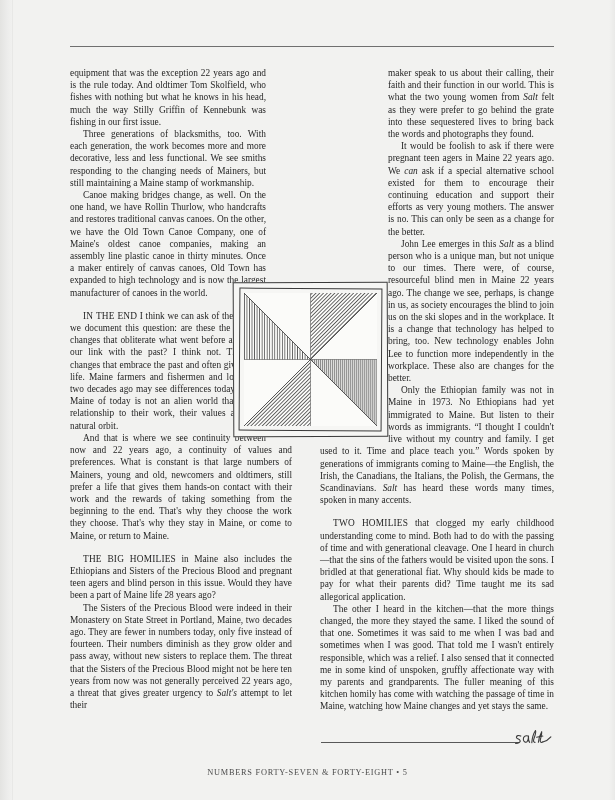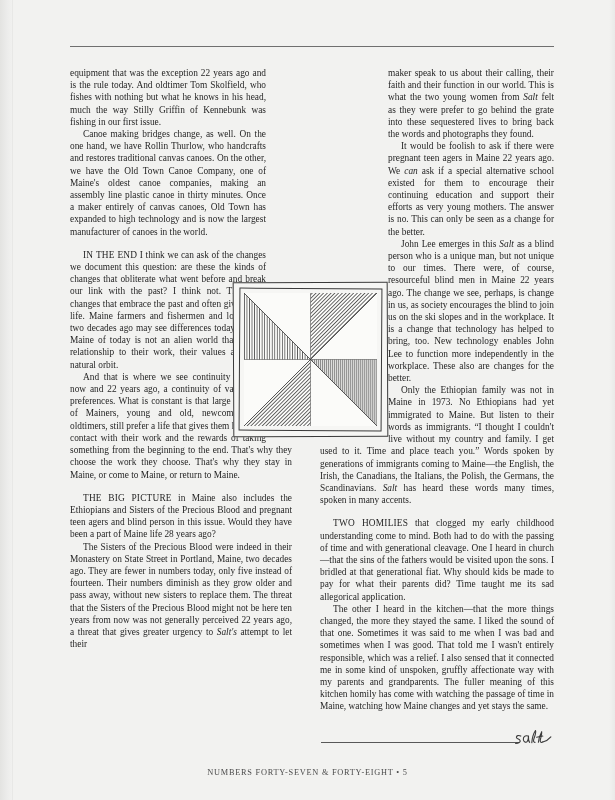--- a/index.html
+++ b/index.html
@@ -138,28 +138,29 @@
   <div id="gutter-line"></div>
   <div id="right-edge"></div>
 
   <div id="top-rule"></div>
 
   <div id="col-left" class="column">
       <div style="float: right; width: 26px; height: 155px; shape-outside: none; margin-top: 227px;"></div>
 
     <p class="para no-indent">equipment that was the exception 22 years ago and is the rule today. And oldtimer Tom Skolfield, who fishes with nothing but what he knows in his head, much the way Stilly Griffin of Kennebunk was fishing in our first issue.</p>
 
+    <p class="para">Three generations of blacksmiths, too. With each generation, the work becomes more and more decorative, less and less functional. We see smiths responding to the changing needs of Mainers, but still maintaining a Maine stamp of workmanship.</p>
 
     <p class="para">Canoe making bridges change, as well. On the one hand, we have Rollin Thurlow, who handcrafts and restores traditional canvas canoes. On the other, we have the Old Town Canoe Company, one of Maine's oldest canoe companies, making an assembly line plastic canoe in thirty minutes. Once a maker entirely of canvas canoes, Old Town has expanded to high technology and is now the largest manufacturer of canoes in the world.</p>
 
     <p class="para gap"><span class="smallcapsish">IN THE END</span><span> I think we can ask of the changes we document this question: are these the kinds of changes that obliterate what went before and break our link with the past? I think not. These are changes that embrace the past and often give it new life. Maine farmers and fishermen and loggers of two decades ago may see differences today, but the Maine of today is not an alien world that has no relationship to their work, their values and their natural orbit.</span></p>
 
     <p class="para">And that is where we see continuity between now and 22 years ago, a continuity of values and preferences. What is constant is that large numbers of Mainers, young and old, newcomers and oldtimers, still prefer a life that gives them hands-on contact with their work and the rewards of taking something from the beginning to the end. That's why they choose the work they choose. That's why they stay in Maine, or come to Maine, or return to Maine.</p>
 
-    <p class="para gap"><span class="smallcapsish">THE BIG PICTURE</span><span> in Maine also includes the Ethiopians and Sisters of the Precious Blood and pregnant teen agers and blind person in this issue. Would they have been a part of Maine life 28 years ago?</span></p>
+    <p class="para gap"><span class="smallcapsish">THE BIG HOMILIES</span><span> in Maine also includes the Ethiopians and Sisters of the Precious Blood and pregnant teen agers and blind person in this issue. Would they have been a part of Maine life 28 years ago?</span></p>
 
     <p class="para"><span>The Sisters of the Precious Blood were indeed in their Monastery on State Street in Portland, Maine, two decades ago. They are fewer in numbers today, only five instead of fourteen. Their numbers diminish as they grow older and pass away, without new sisters to replace them. The threat that the Sisters of the Precious Blood might not be here ten years from now was not generally perceived 22 years ago, a threat that gives greater urgency to </span><em>Salt's</em><span> attempt to let their</span></p>
   </div>
 
   <div id="col-right" class="column">
       <div style="float: left; width: 68px; height: 155px; margin-top: 227px;"></div>
 
     <p class="para no-indent"><span>maker speak to us about their calling, their faith and their function in our world. This is what the two young women from </span><em>Salt</em><span> felt as they were prefer to go behind the grate into these sequestered lives to bring back the words and photographs they found.</span></p>
 
     <p class="para"><span>It would be foolish to ask if there were pregnant teen agers in Maine 22 years ago. We </span><em>can</em><span> ask if a special alternative school existed for them to encourage their continuing education and support their efforts as very young mothers. The answer is no. This can only be seen as a change for the better.</span></p>

